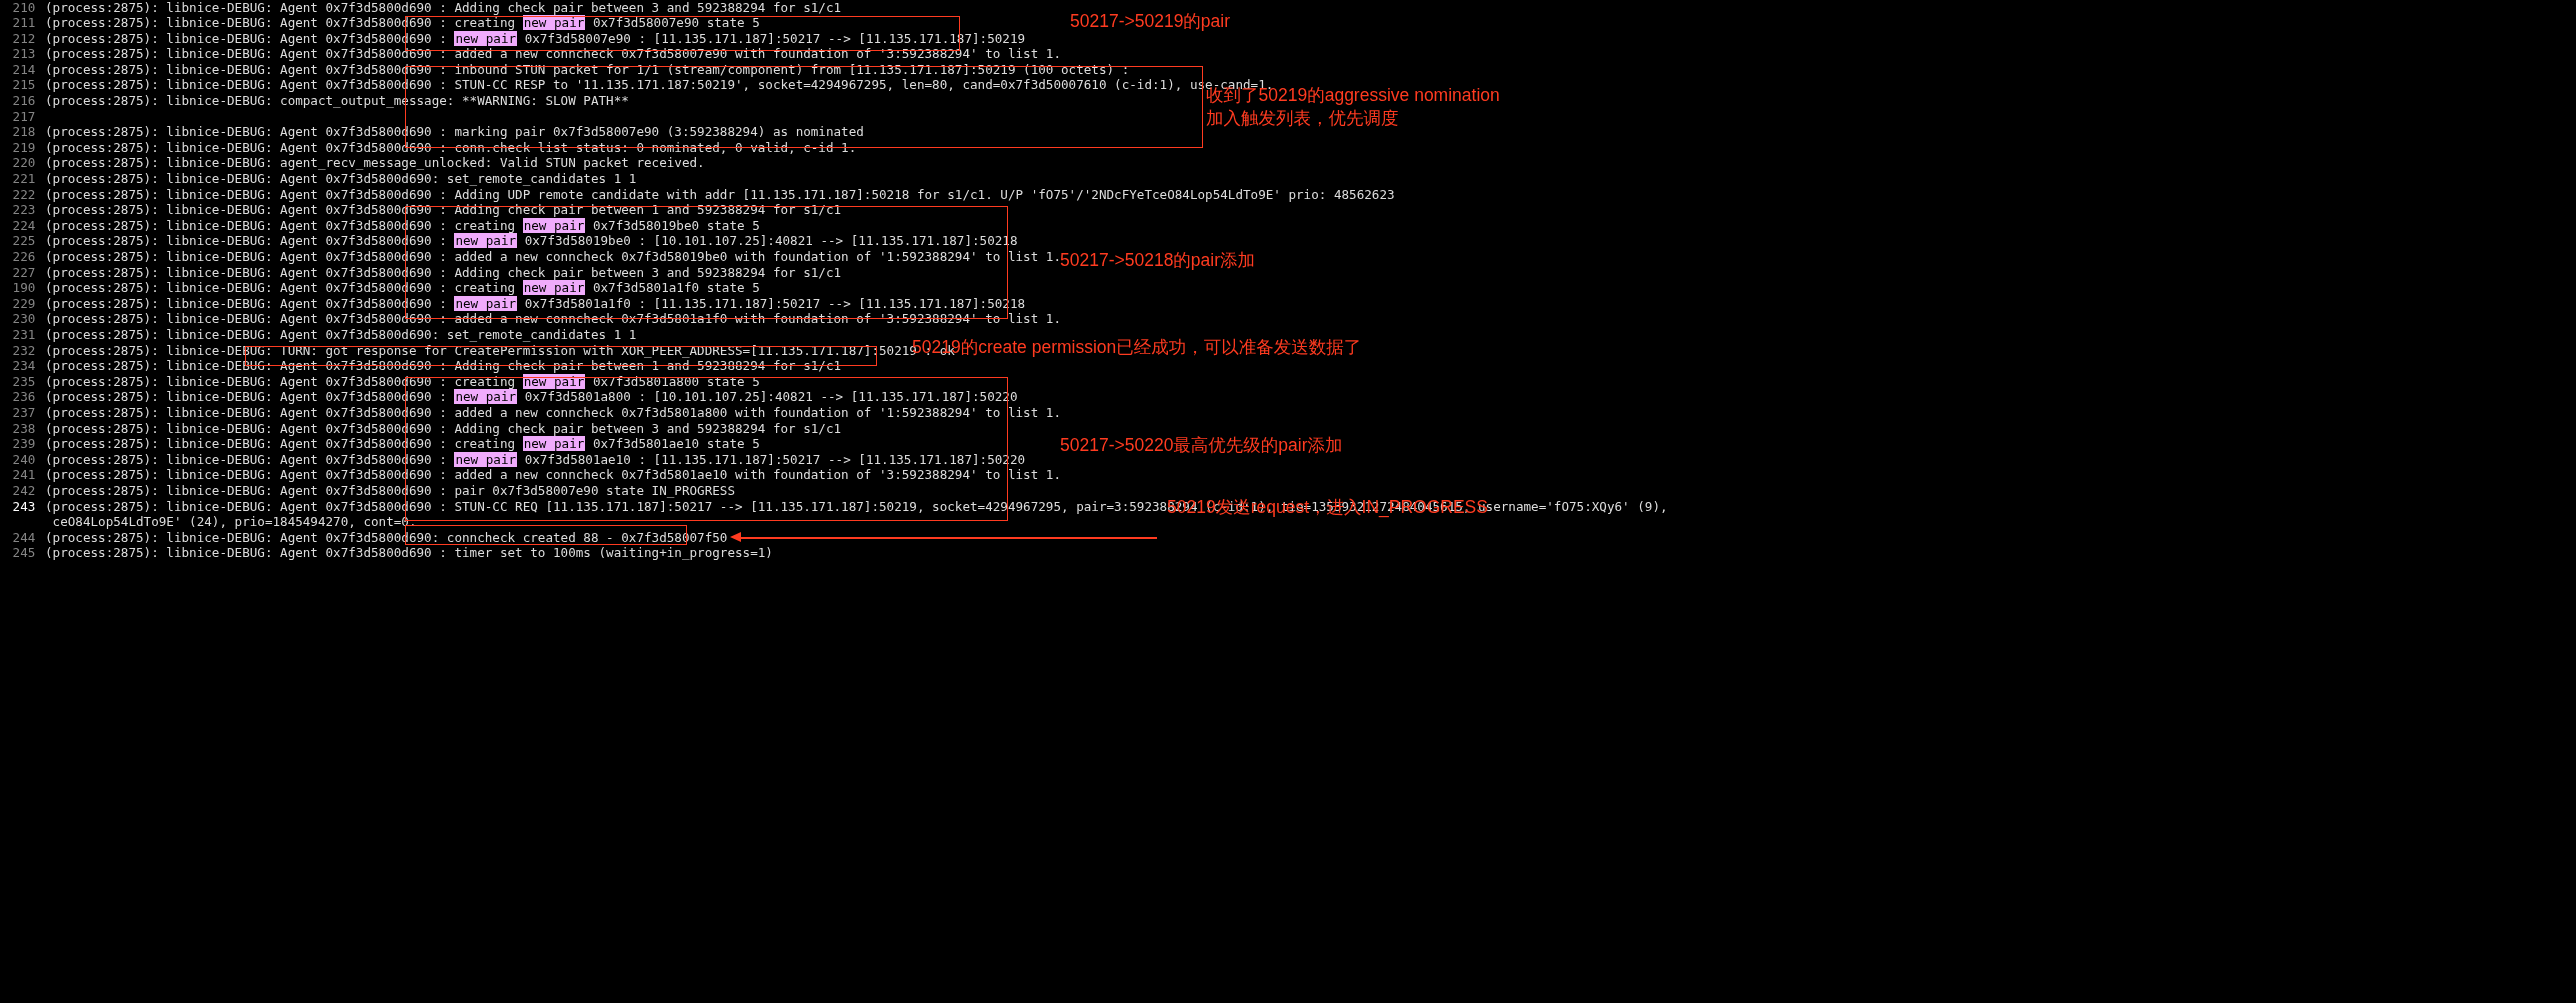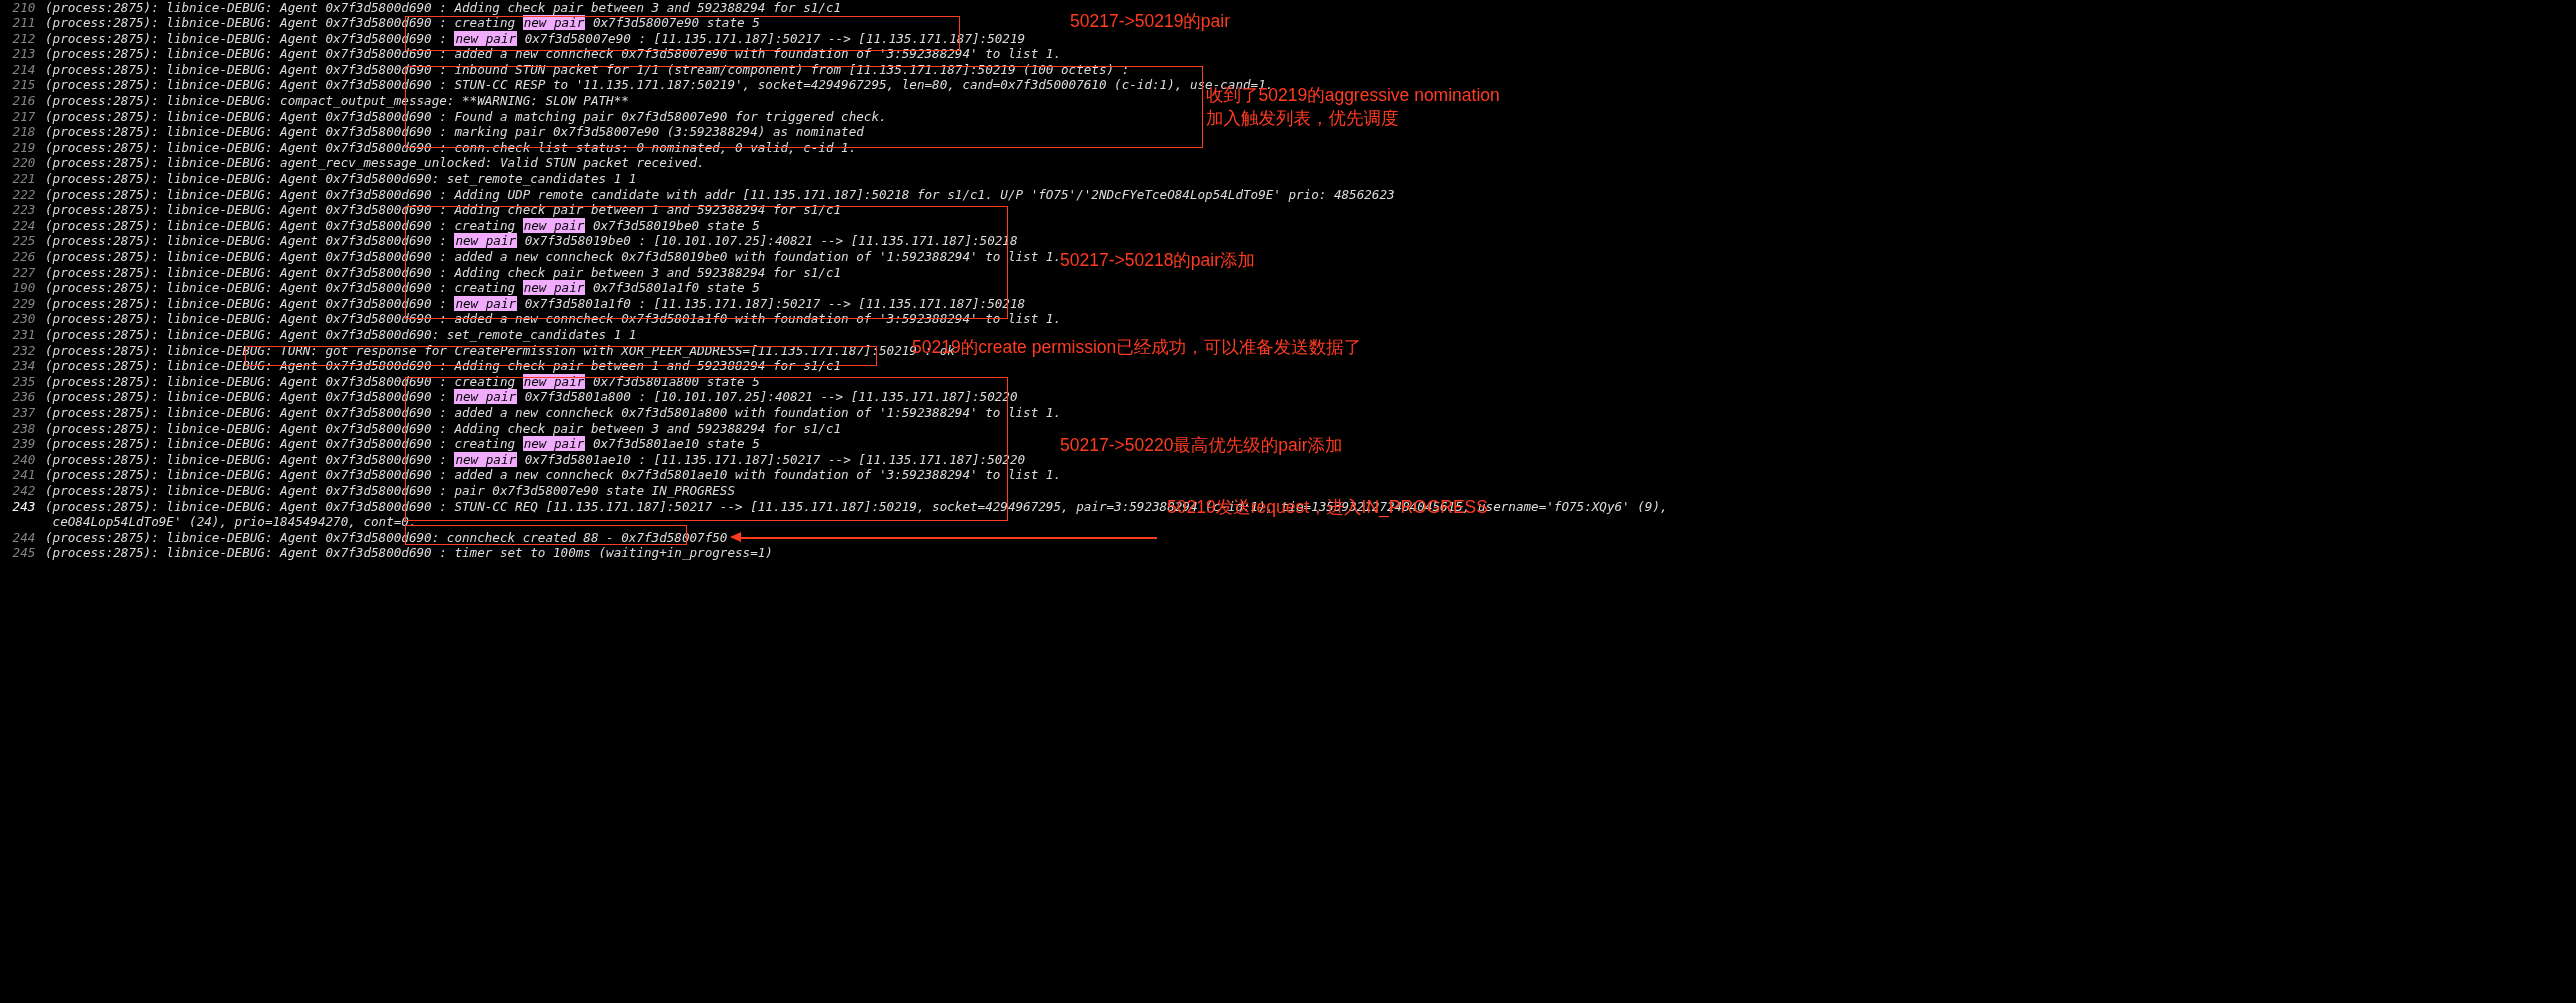--- a/index.html
+++ b/index.html
@@ -7,21 +7,21 @@
     background: #000;
     font-family: "Menlo", "Consolas", monospace;
     font-size: 12.6px;
     color: #eee;
     line-height: 14.6px;
     overflow: hidden;
     width: 2576px;
     height: 1004px;
     position: relative;
   }
-  .editor { position: relative; width: 2110px; font-style: italic; }
+  .editor { position: relative; width: 2110px; }
   .line { display: flex; height: 15.6px; align-items: center; white-space: pre; }
   .gutter { width: 45px; text-align: right; padding-right: 9.7px; color: #858585; flex: none; user-select: none; }
   .gutter.cur { color: #fff; }
   .code { color: #ddd; position: relative; z-index: 2; }
   .hl { background: #f0abfc; color: #000; padding: 0 1px; }
   .redbox {
     position: absolute;
     border: 1.9px solid #ff3b20;
     z-index: 5;
     background: transparent;
@@ -55,21 +55,21 @@
 <body>
 
 <div class="editor" id="ed">
     <div class="line"><span class="gutter">210</span><span class="code"><span>(process:2875): libnice-DEBUG: Agent 0x7f3d5800d690 : Adding check pair between 3 and 592388294 for s1/c1</span></span></div>
     <div class="line"><span class="gutter">211</span><span class="code"><span>(process:2875): libnice-DEBUG: Agent 0x7f3d5800d690 : creating </span><span class="hl">new pair</span><span> 0x7f3d58007e90 state 5</span></span></div>
     <div class="line"><span class="gutter">212</span><span class="code"><span>(process:2875): libnice-DEBUG: Agent 0x7f3d5800d690 : </span><span class="hl">new pair</span><span> 0x7f3d58007e90 : [11.135.171.187]:50217 --&gt; [11.135.171.187]:50219</span></span></div>
     <div class="line"><span class="gutter">213</span><span class="code"><span>(process:2875): libnice-DEBUG: Agent 0x7f3d5800d690 : added a new conncheck 0x7f3d58007e90 with foundation of '3:592388294' to list 1.</span></span></div>
     <div class="line"><span class="gutter">214</span><span class="code"><span>(process:2875): libnice-DEBUG: Agent 0x7f3d5800d690 : inbound STUN packet for 1/1 (stream/component) from [11.135.171.187]:50219 (100 octets) :</span></span></div>
     <div class="line"><span class="gutter">215</span><span class="code"><span>(process:2875): libnice-DEBUG: Agent 0x7f3d5800d690 : STUN-CC RESP to '11.135.171.187:50219', socket=4294967295, len=80, cand=0x7f3d50007610 (c-id:1), use-cand=1.</span></span></div>
     <div class="line"><span class="gutter">216</span><span class="code"><span>(process:2875): libnice-DEBUG: compact_output_message: **WARNING: SLOW PATH**</span></span></div>
-    <div class="line"><span class="gutter">217</span><span class="code"><span>(process:2875): libnice-DEBUG: Agent 0x7f3d5800d690 : Found a matching pair 0x7f3d58007e90 for triggered check.</span></span></div>
+    <div class="line"><span class="gutter">217</span></div>
     <div class="line"><span class="gutter">218</span><span class="code"><span>(process:2875): libnice-DEBUG: Agent 0x7f3d5800d690 : marking pair 0x7f3d58007e90 (3:592388294) as nominated</span></span></div>
     <div class="line"><span class="gutter">219</span><span class="code"><span>(process:2875): libnice-DEBUG: Agent 0x7f3d5800d690 : conn.check list status: 0 nominated, 0 valid, c-id 1.</span></span></div>
     <div class="line"><span class="gutter">220</span><span class="code"><span>(process:2875): libnice-DEBUG: agent_recv_message_unlocked: Valid STUN packet received.</span></span></div>
     <div class="line"><span class="gutter">221</span><span class="code"><span>(process:2875): libnice-DEBUG: Agent 0x7f3d5800d690: set_remote_candidates 1 1</span></span></div>
     <div class="line"><span class="gutter">222</span><span class="code"><span>(process:2875): libnice-DEBUG: Agent 0x7f3d5800d690 : Adding UDP remote candidate with addr [11.135.171.187]:50218 for s1/c1. U/P 'fO75'/'2NDcFYeTceO84Lop54LdTo9E' prio: 48562623</span></span></div>
     <div class="line"><span class="gutter">223</span><span class="code"><span>(process:2875): libnice-DEBUG: Agent 0x7f3d5800d690 : Adding check pair between 1 and 592388294 for s1/c1</span></span></div>
     <div class="line"><span class="gutter">224</span><span class="code"><span>(process:2875): libnice-DEBUG: Agent 0x7f3d5800d690 : creating </span><span class="hl">new pair</span><span> 0x7f3d58019be0 state 5</span></span></div>
     <div class="line"><span class="gutter">225</span><span class="code"><span>(process:2875): libnice-DEBUG: Agent 0x7f3d5800d690 : </span><span class="hl">new pair</span><span> 0x7f3d58019be0 : [10.101.107.25]:40821 --&gt; [11.135.171.187]:50218</span></span></div>
     <div class="line"><span class="gutter">226</span><span class="code"><span>(process:2875): libnice-DEBUG: Agent 0x7f3d5800d690 : added a new conncheck 0x7f3d58019be0 with foundation of '1:592388294' to list 1.</span></span></div>
     <div class="line"><span class="gutter">227</span><span class="code"><span>(process:2875): libnice-DEBUG: Agent 0x7f3d5800d690 : Adding check pair between 3 and 592388294 for s1/c1</span></span></div>

